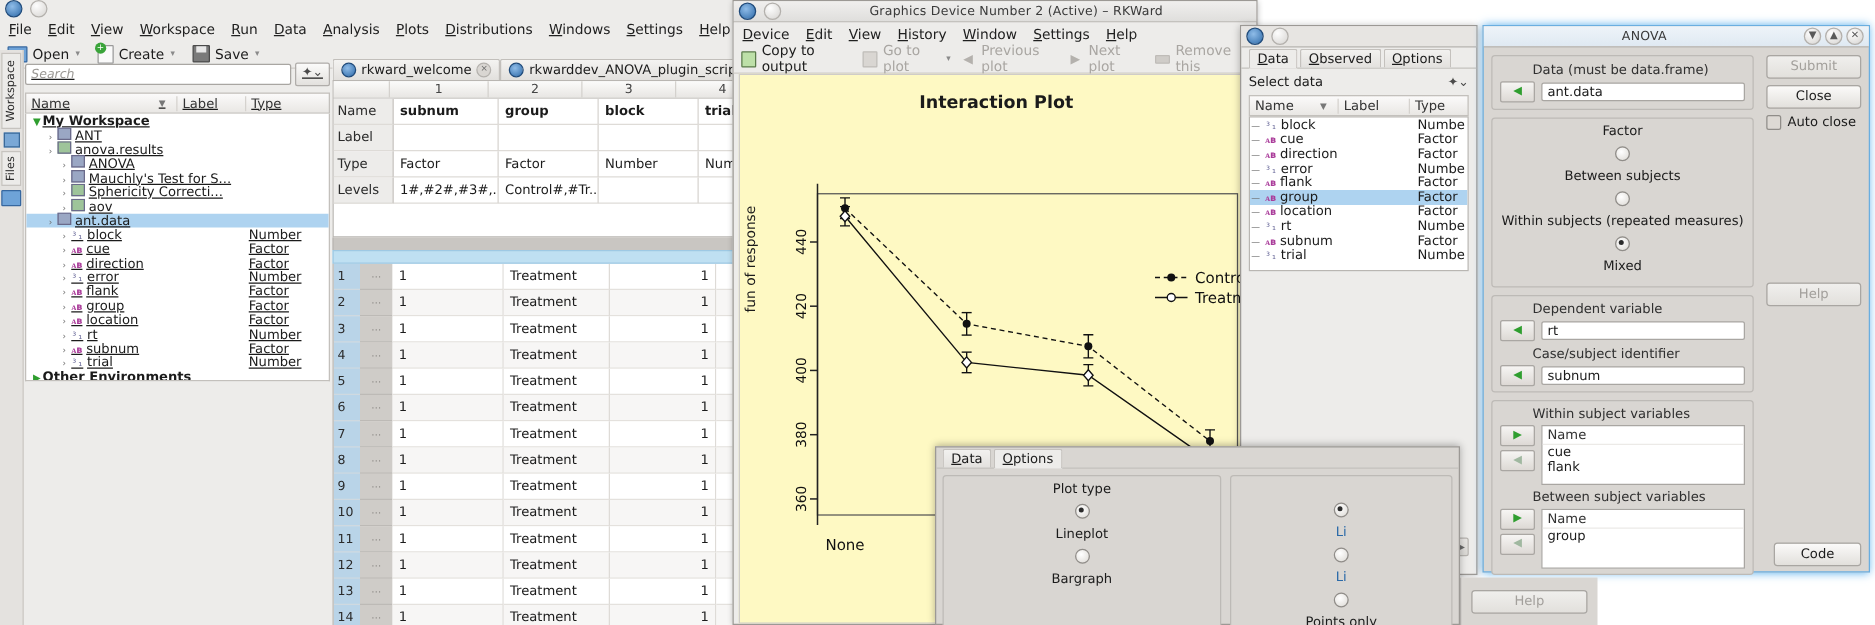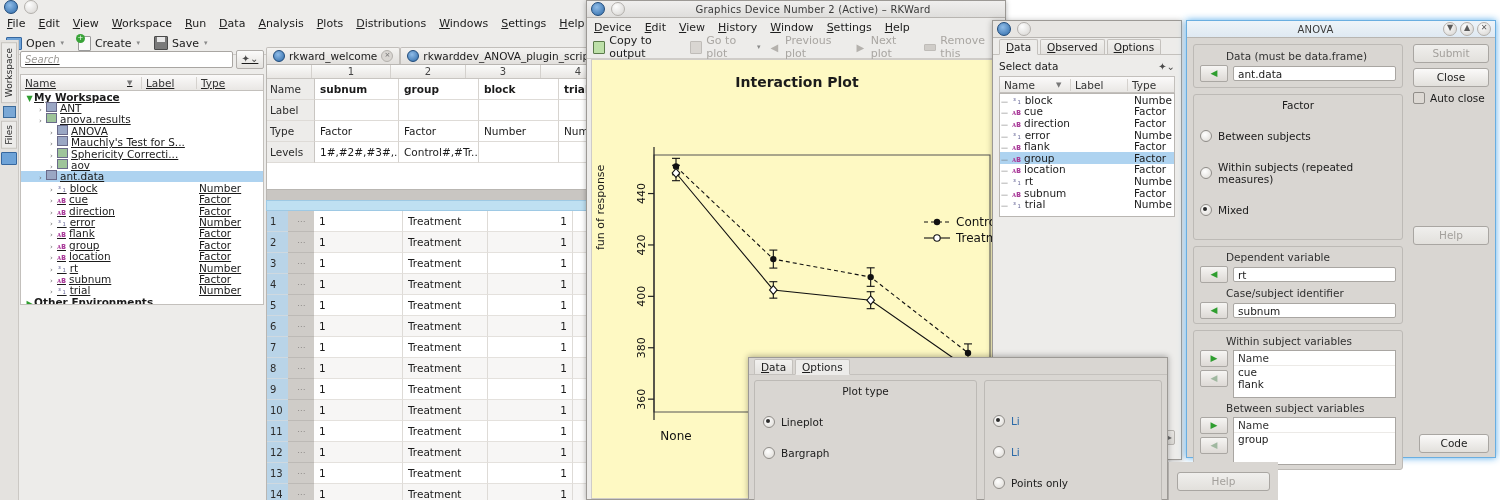--- a/index.html
+++ b/index.html
@@ -141,21 +141,21 @@
   .gbox{border:1px solid #bdbab6;border-radius:3px;padding:6px;margin-bottom:6px;background:#d9d6d2;}
   .glabel{font-size:10.5px;color:#303030;margin-bottom:3px;}
   .gcenter{text-align:center;font-size:10.5px;margin-bottom:4px;}
   .fieldrow{display:flex;align-items:center;gap:5px;}
   .arrbtn{width:26px;height:15px;background:linear-gradient(#f6f5f3,#ddd9d5);
           border:1px solid #aaa7a3;border-radius:2px;text-align:center;line-height:14px;
           color:#2f9e2f;font-size:9px;}
   .arrbtn.dis{color:#a0b8a0;}
   .txtin{flex:1;height:15px;background:#fff;border:1px solid #a9a6a2;border-radius:2px;
          font-size:10.5px;line-height:15px;padding:0 4px;box-sizing:border-box;}
-  .radrow{display:flex;align-items:center;gap:6px;font-size:10.5px;margin:19px 0;}
+  .radrow{display:flex;align-items:center;gap:6px;font-size:10.5px;margin:6px 0;flex-direction:column;}
   .rad{width:10px;height:10px;border-radius:50%;border:1px solid #908d89;
        background:radial-gradient(circle at 40% 35%,#fff,#dcd9d4);flex:0 0 auto;position:relative;}
   .rad.on:after{content:"";position:absolute;left:2px;top:2px;width:4px;height:4px;border-radius:50%;background:#2b2b2b;}
   .listbox{background:#fff;border:1px solid #a9a6a2;flex:1;height:46px;font-size:10.5px;overflow:hidden;}
   .listbox .lh{padding:1px 4px;color:#333;border-bottom:1px solid #eceae7;}
   .listbox .li{padding:0 4px;line-height:12px;}
   .btn{height:17px;background:linear-gradient(#fbfaf9,#e2e0dc);border:1px solid #a9a6a2;
        border-radius:3px;text-align:center;line-height:16px;font-size:10.5px;margin-bottom:5px;}
   .btn.dis{color:#a3a09c;background:linear-gradient(#f0efed,#e2e0dc);}
   .chk{width:10px;height:10px;border:1px solid #908d89;background:#ddd9d4;border-radius:2px;flex:0 0 auto;}

